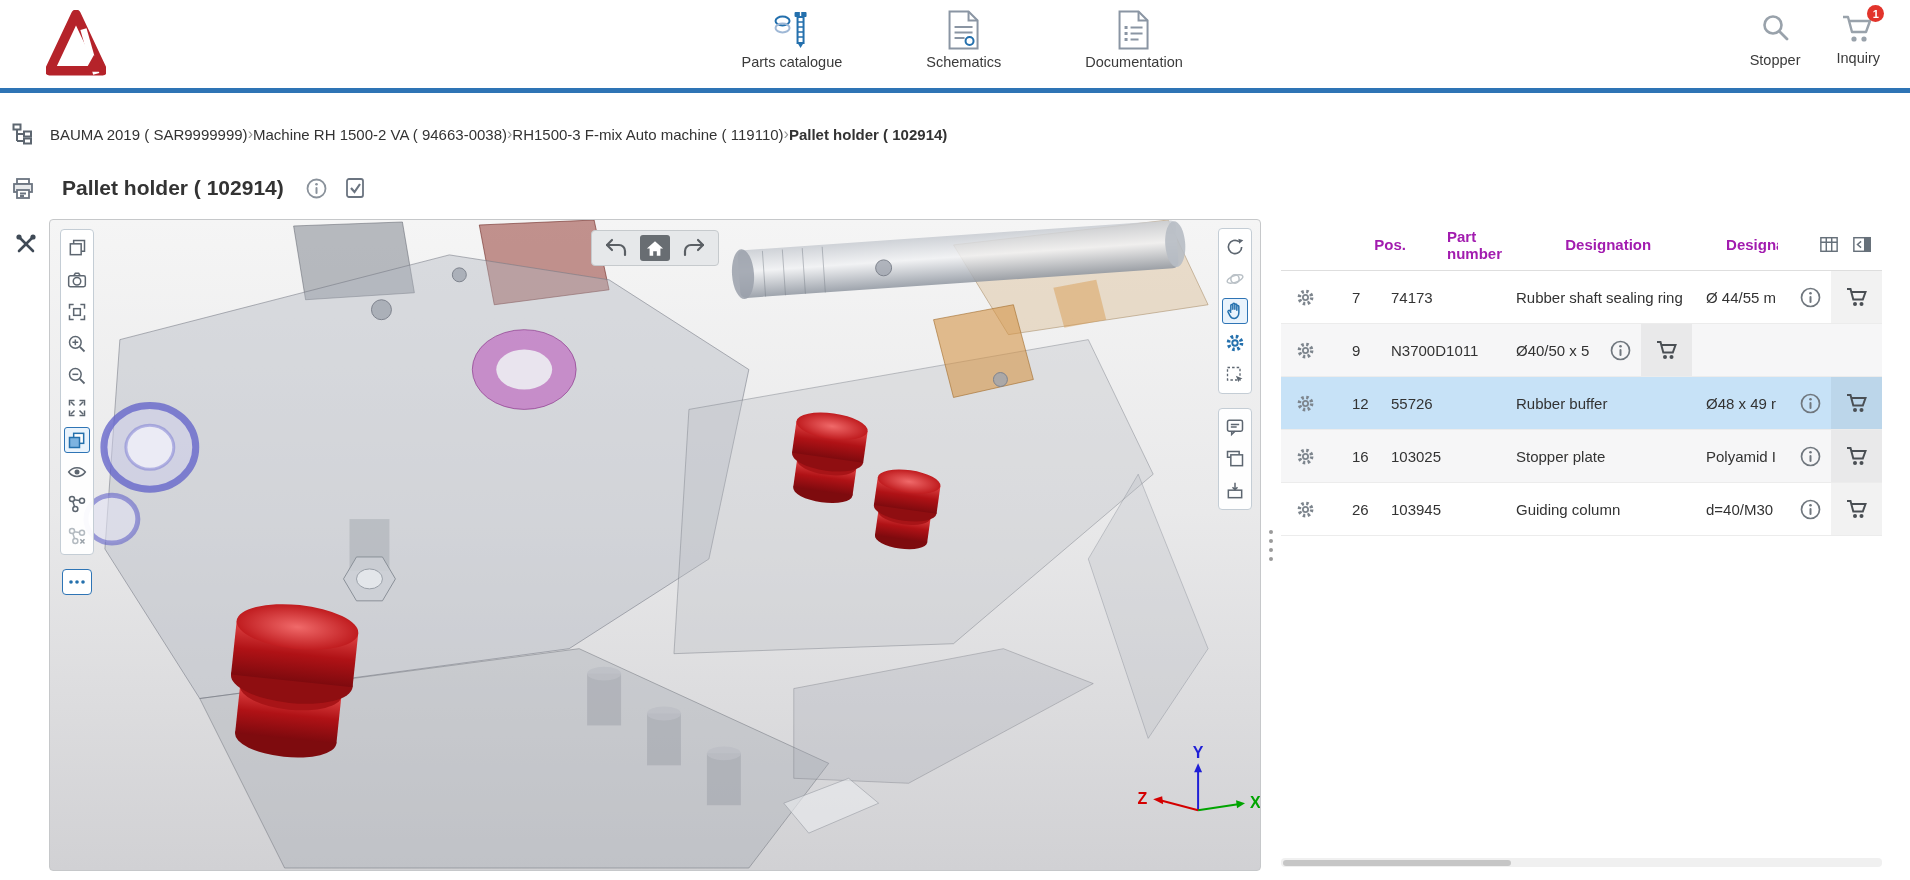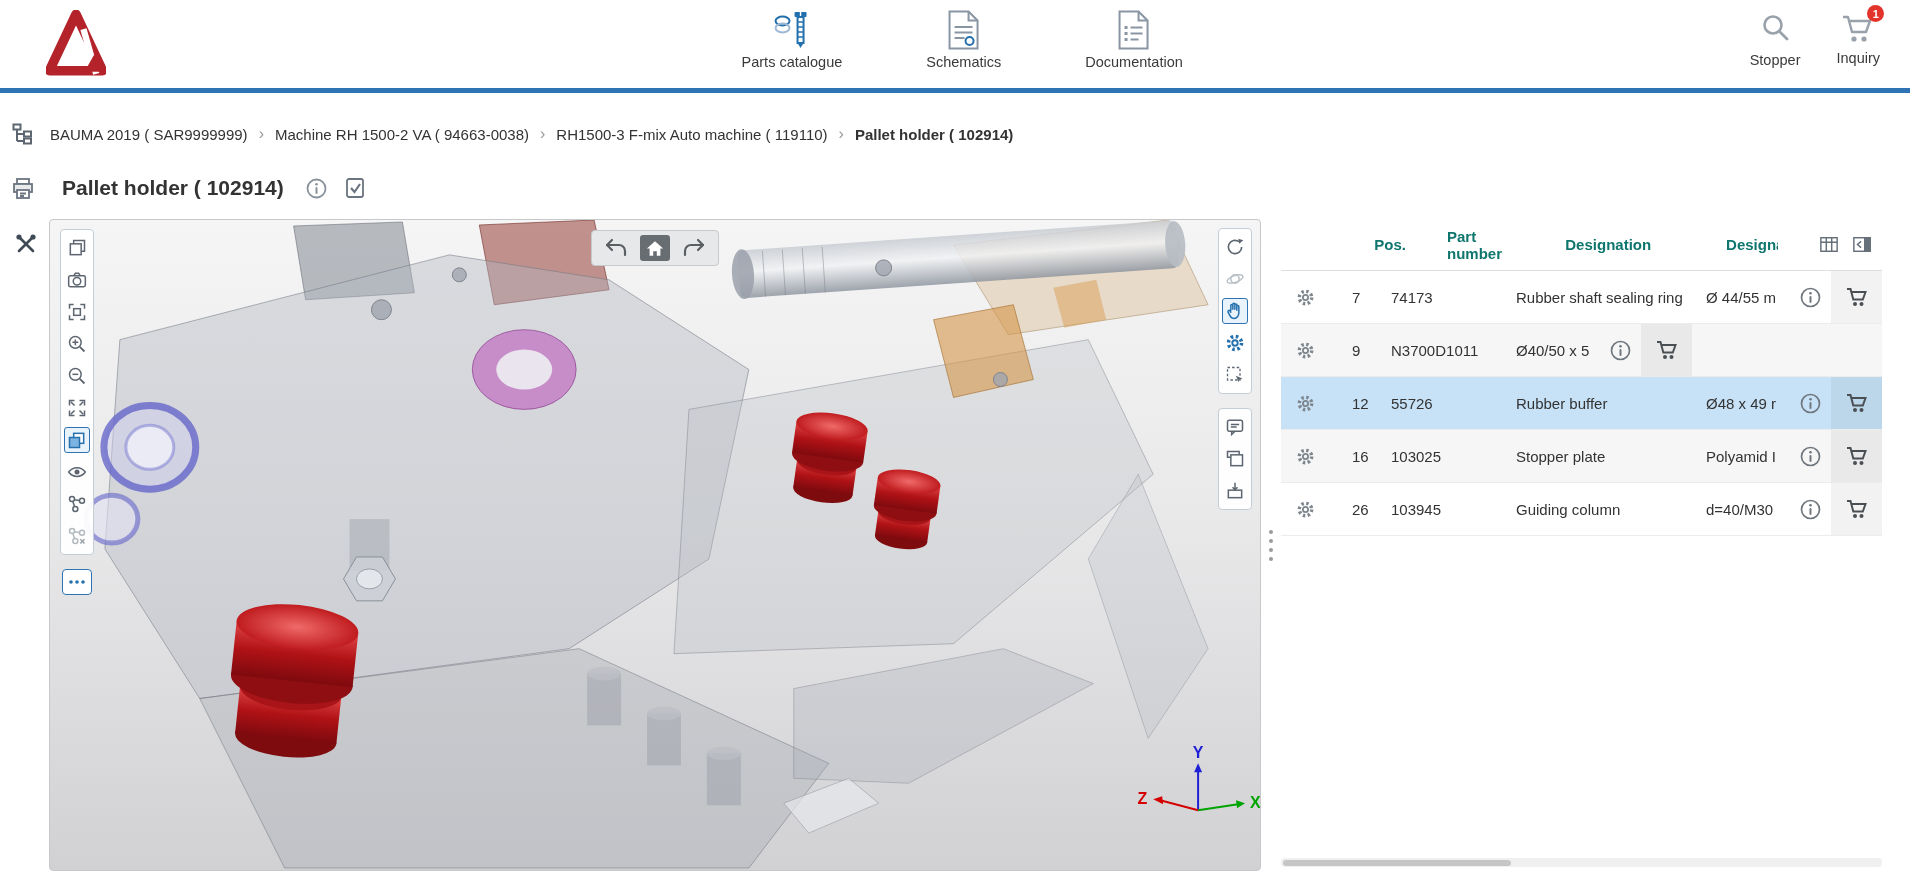--- a/index.html
+++ b/index.html
@@ -22,21 +22,21 @@
 
   .header-right { position:absolute; right:30px; top:12px; display:flex; gap:36px; }
   .hr-item { display:flex; flex-direction:column; align-items:center; gap:6px; cursor:pointer; }
   .cart-wrap { position:relative; height:32px; display:flex; align-items:flex-end; }
   .badge { position:absolute; top:-7px; right:-9px; min-width:17px; height:17px; padding:0 3px;
     border-radius:9px; background:var(--badge-red,#e2342b); color:#fff; font-size:11px; font-weight:bold;
     display:flex; align-items:center; justify-content:center; }
 
   
   .breadcrumb-row { position:absolute; top:119px; left:12px; height:30px; display:flex; align-items:center; gap:16px; }
-  .breadcrumb { display:flex; align-items:center; gap:11px; font-size:15px; }
+  .breadcrumb { display:flex; align-items:center; font-size:15px; }
   .breadcrumb .bc-link { color:#333; text-decoration:none; cursor:pointer; white-space:nowrap; }
   .breadcrumb .sep { color:#999; font-size:16px; }
   .breadcrumb .current { font-weight:bold; }
 
   .title-row { position:absolute; top:170px; left:12px; height:36px; display:flex; align-items:center; gap:18px; }
   .page-title { font-size:21px; font-weight:bold; margin:0 4px 0 10px; white-space:nowrap; }
   .title-icon { display:flex; align-items:center; cursor:pointer; }
 
   .left-rail { position:absolute; left:14px; top:232px; cursor:pointer; }
 
@@ -63,21 +63,21 @@
   .vt-right { position:absolute; right:8px; top:8px; z-index:3; display:flex; flex-direction:column; gap:14px; align-items:center; }
 
   
   .splitter { position:absolute; left:1263px; top:219px; width:15px; height:652px; cursor:col-resize;
     display:flex; flex-direction:column; justify-content:center; align-items:center; gap:5px; }
   .splitter i { width:4px; height:4px; border-radius:50%; background:#9a9a9a; }
 
   
   .parts-panel { position:absolute; left:1281px; top:219px; width:601px; height:652px; background:#fff; }
   .table-header { display:flex; align-items:center; height:52px; border-bottom:1px solid #dedede;
-    font-size:15px; font-weight:bold; color:#0f766e;gap:41px; }
+    font-size:15px; font-weight:bold; color:#a21caf;gap:41px; }
   .table-row { display:flex; align-items:stretch; height:53px; border-bottom:1px solid #ececec;
     font-size:15px; cursor:pointer; background:#fff; }
   .table-row.alt { background:#f6f6f7; }
   .table-row.selected { background:var(--selected-row,#c7e2f7); }
   .cell { display:flex; align-items:center; }
   .gear-col { width:49px; justify-content:center; }
   .pos-col  { width:61px; padding-left:22px; }
   .part-col { width:125px; }
   .desig-col{ width:190px; padding-right:6px; }
   .dim-col  { width:84px; white-space:nowrap; overflow:hidden; }

